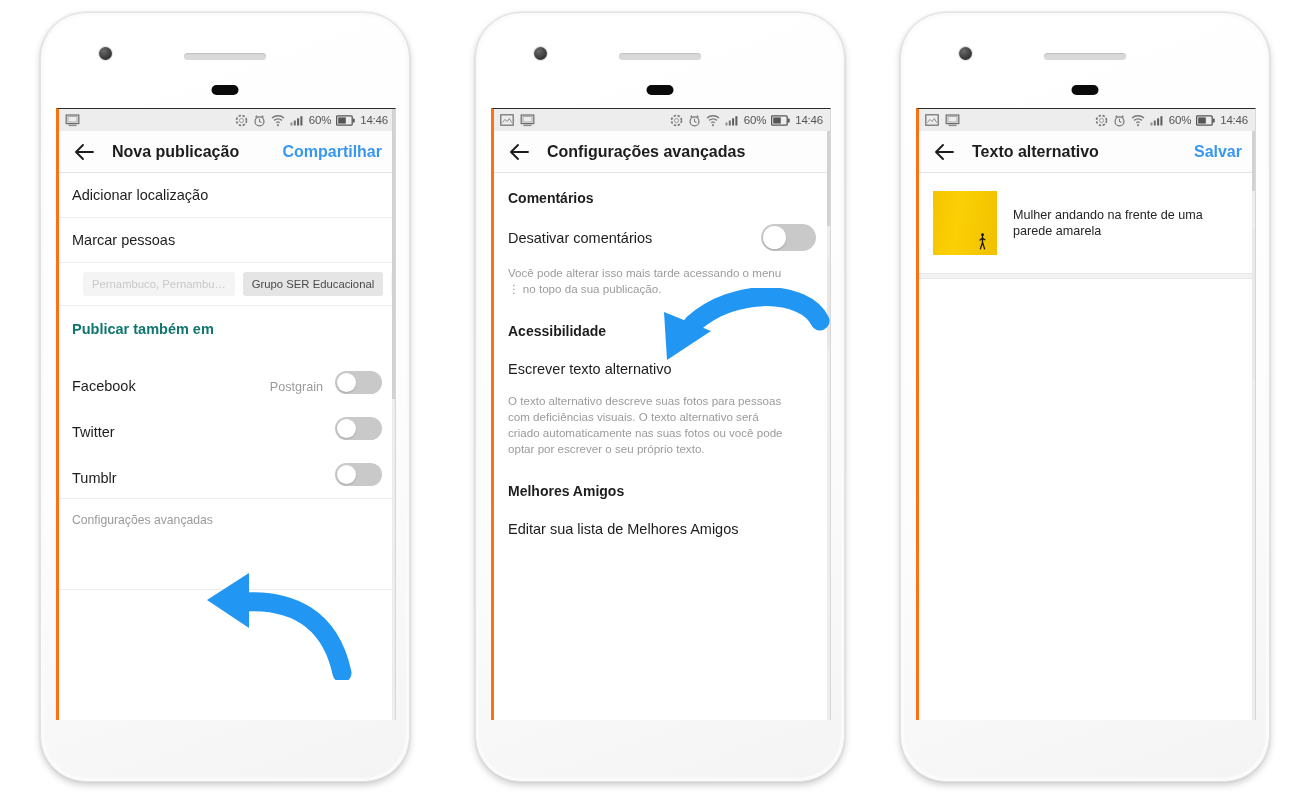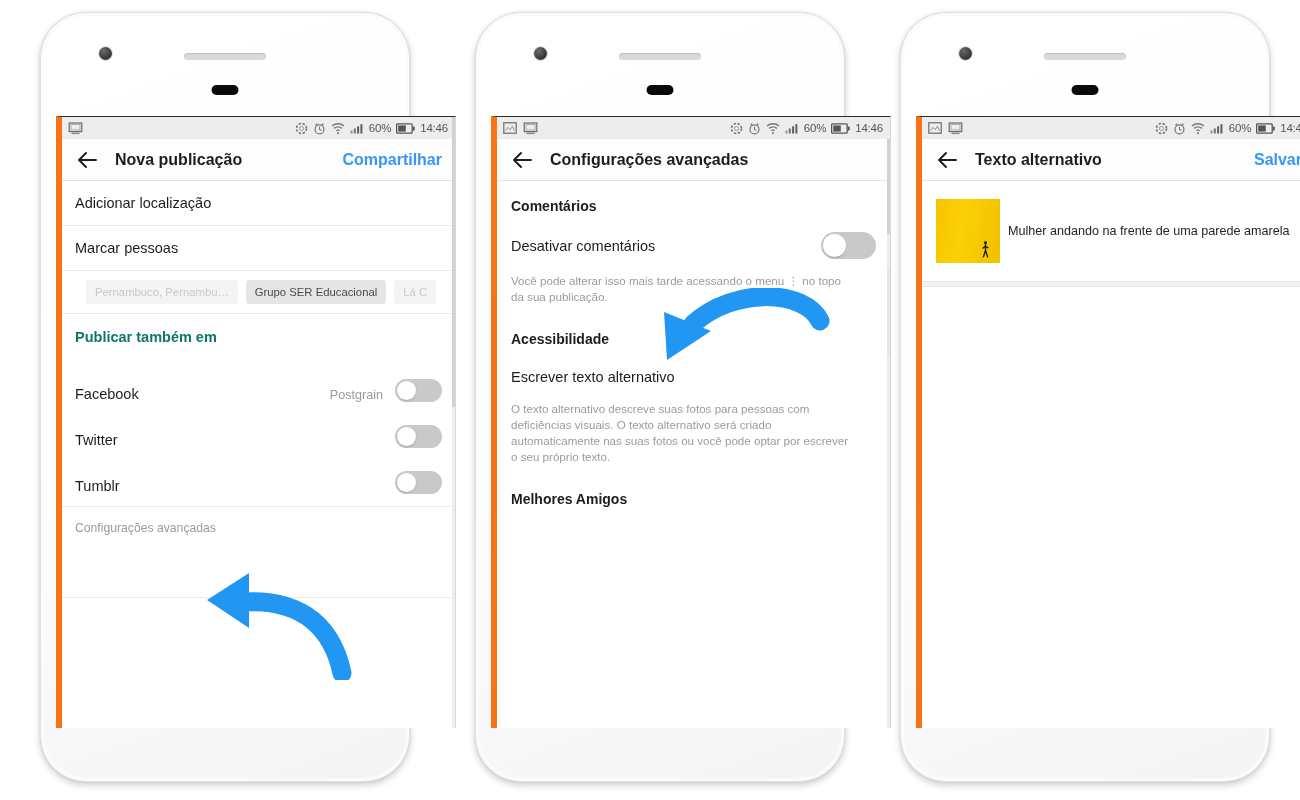--- a/index.html
+++ b/index.html
@@ -37,26 +37,26 @@
     background: #d9d9d9;
     box-shadow: inset 0 1px 1px rgba(0,0,0,0.12);
   }
   .sensor {
     position: absolute; top: 72px; left: 50%; transform: translateX(-50%);
     width: 27px; height: 10px; border-radius: 6px;
     background: #0a0a0a;
   }
   .screen {
     position: absolute;
-    left: 15px; top: 103px;
-    width: 400px; height: 612px;
+    left: 15px; top: 95px;
+    width: 340px; height: 612px;
     background: #ffffff;
     overflow: hidden;
     border-top: 1.5px solid #2b2b2b;
-    border-left: 6px solid #f97316;
+    border-left: 3px solid #f97316;
     border-right: 1px solid #d8d8d8;
   }
   .scrolltrack {
     position: absolute; right: 0; top: 0; width: 3px; height: 100%;
     background: #ededed;
   }
   .scrollthumb {
     position: absolute; right: 0; width: 3px; background: #d2d2d2;
   }
 
@@ -198,21 +198,21 @@
     padding: 22px 14px 0 14px;
     font-size: 14.5px; color: #1d1d1d;
   }
 
   
   .alt-row {
     display: flex; align-items: center;
     padding: 18px 14px; background: #fff;
   }
   .alt-text {
-    margin-left: 8px; font-size: 12.6px;
+    margin-left: 16px; font-size: 12.6px;
     line-height: 16.5px; color: #252525;
   }
   .alt-sep { height: 6px; background: #f2f2f2; border-top: 1px solid #e8e8e8; border-bottom: 1px solid #e8e8e8;}
 
   
   .arrow { position: absolute; pointer-events: none; }
 </style>
 </head>
 <body>
 
@@ -395,20 +395,21 @@
       <div class="s2-note">Você pode alterar isso mais tarde acessando o menu ⋮ no topo da sua publicação.</div>
 
       <div class="s2-head" style="padding-top:26px;">Acessibilidade</div>
 
       <div class="s2-item">Escrever texto alternativo</div>
 
       <div class="s2-note" style="padding-top:16px;">O texto alternativo descreve suas fotos para pessoas com deficiências visuais. O texto alternativo será criado automaticamente nas suas fotos ou você pode optar por escrever o seu próprio texto.</div>
 
       <div class="s2-head" style="padding-top:26px;">Melhores Amigos</div>
 
+      <div class="s2-item">Editar sua lista de Melhores Amigos</div>
 
       <div class="scrolltrack">
         <div class="scrollthumb" style="top:22px; height:95px;"></div>
         <div class="scrollthumb" style="top:150px; height:90px; background:#e6e6e6;"></div>
       </div>
     </div>
   </div>
 
   <div class="phone" style="left:900px; top:12px;">
     <div class="phone-inner-shade"></div>

